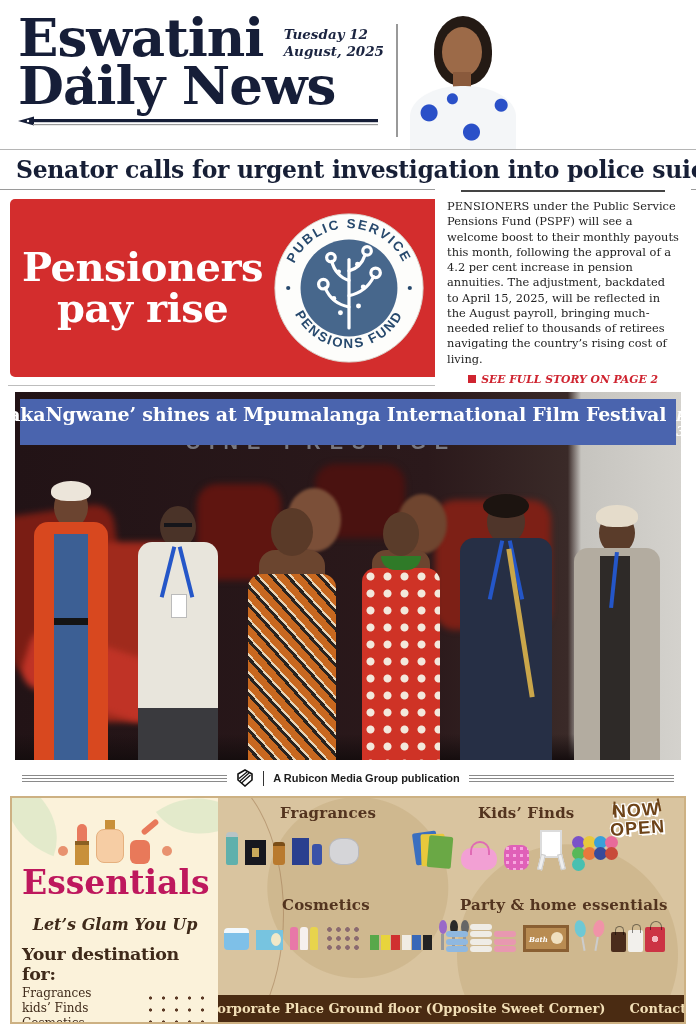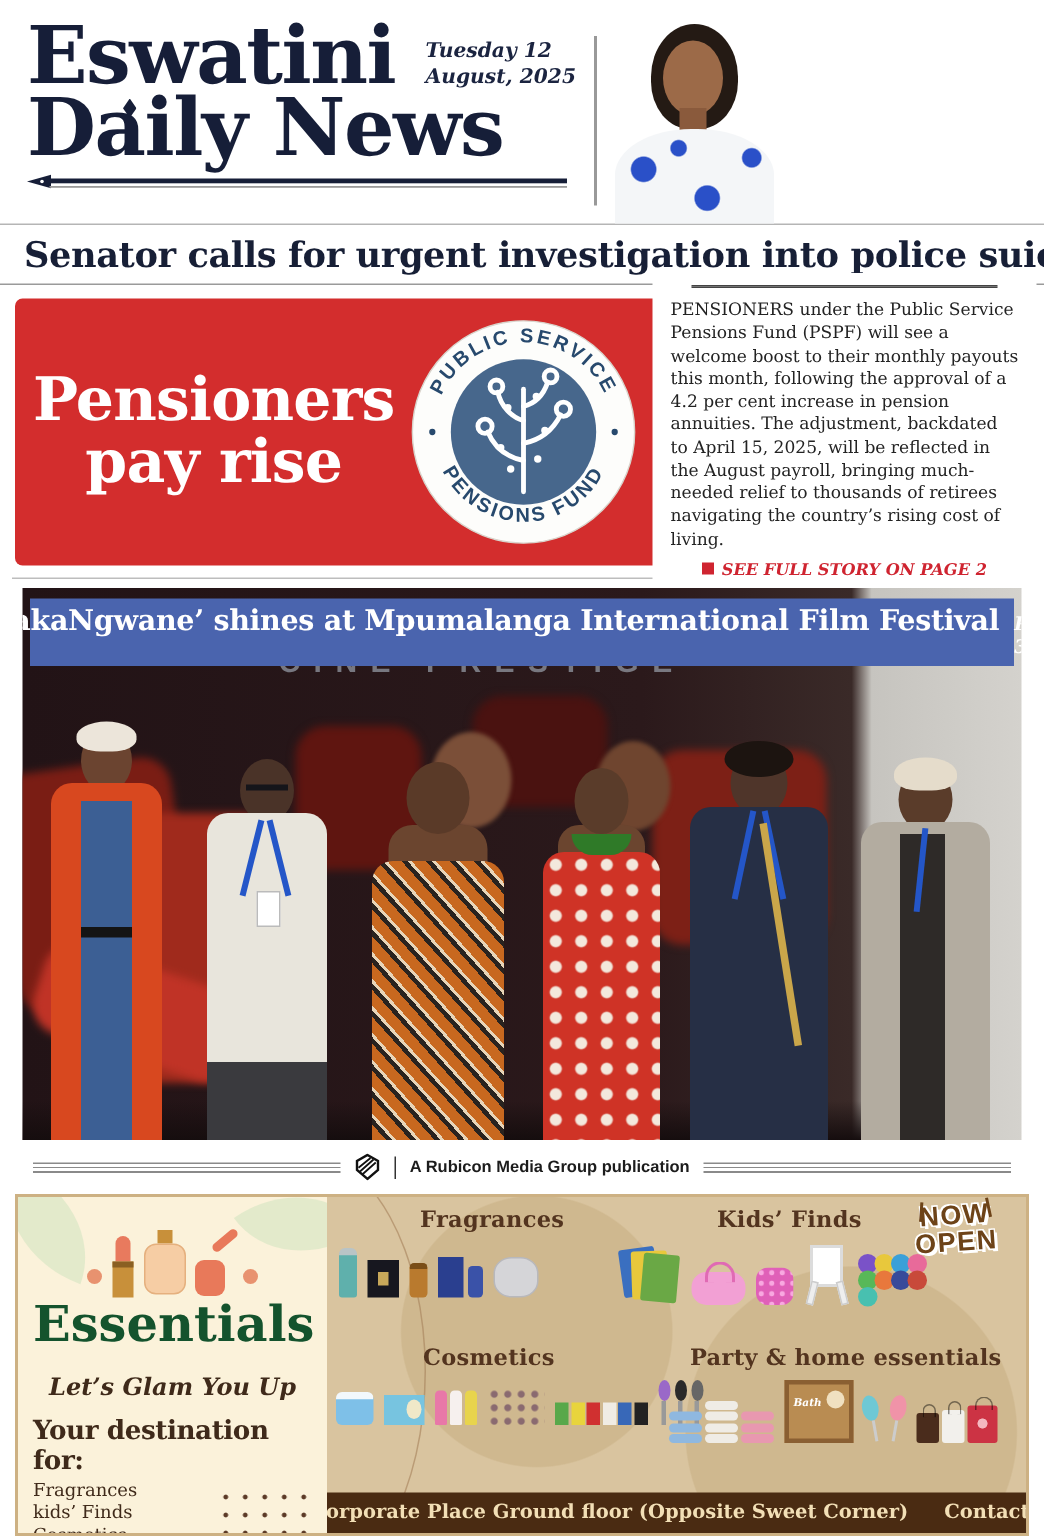--- a/index.html
+++ b/index.html
@@ -124,21 +124,21 @@
   .flower{width:10px;height:10px;border-radius:50%;background:#e8926f;margin-bottom:8px;}
   .lipstick{width:16px;height:40px;position:relative;}
   .lipstick .bullet{width:10px;height:17px;background:#e87a5e;border-radius:5px 5px 0 0;margin:0 auto;}
   .lipstick .base{width:14px;height:20px;background:#c8903a;margin:0 auto;border-top:4px solid #8a5f22;}
   .perfume{width:28px;height:44px;position:relative;}
   .perfume .cap{width:10px;height:9px;background:#c8903a;margin:0 auto;}
   .perfume .body{width:28px;height:34px;background:#f6cda4;border-radius:8px;border:1px solid #e5b07e;box-sizing:border-box;}
   .polish{width:26px;height:36px;position:relative;}
   .polish .brush{position:absolute;top:-4px;right:-4px;width:20px;height:6px;background:#e8795a;transform:rotate(-40deg);border-radius:3px;}
   .polish .pot{position:absolute;bottom:0;left:0;width:20px;height:24px;background:#e8795a;border-radius:6px;}
-  .ad-brand{text-align:center;font-weight:800;font-size:33px;color:#14532d;line-height:1;margin-top:2px;}
+  .ad-brand{text-align:center;font-weight:800;font-size:33px;color:#be185d;line-height:1;margin-top:2px;}
   .ad-tagline{text-align:center;font-style:italic;font-weight:700;font-size:16px;color:#3f2a1a;margin-top:16px;}
   .dest-title{font-weight:800;font-size:17.5px;color:#3f2a1a;margin-top:10px;letter-spacing:-.3px;}
   .dest-flex{display:flex;margin-top:2px;}
   .dest-list{flex:1;}
   .dest-item{font-size:12px;color:#3f2a1a;line-height:1.26;}
   .dot-grid{width:64px;height:58px;margin-top:6px;
     background-image:radial-gradient(circle,#5b3a26 1.3px,transparent 1.9px);background-size:13px 12px;}
 
   .ad-main{position:relative;flex:1;overflow:hidden;
     background:#d9c49f;
@@ -186,21 +186,21 @@
   .pk1{background:#58a84a;} .pk2{background:#e8d43c;} .pk3{background:#d03030;} .pk4{background:#f0ece4;} .pk5{background:#3868b8;} .pk6{background:#222;}
   .brushes{display:flex;gap:3px;align-items:flex-end;}
   .brush{position:relative;width:8px;height:30px;}
   .brush .tip{width:8px;height:14px;border-radius:50%;}
   .brush .stick{width:3px;height:16px;margin:0 auto;background:#999;}
   .b1 .tip{background:#9a68c8;} .b2 .tip{background:#2a2a2a;} .b3 .tip{background:#666;}
   .towels{display:flex;align-items:flex-end;gap:2px;}
   .tw{display:flex;flex-direction:column;gap:1.5px;}
   .tw i{display:block;width:22px;height:6px;border-radius:3px;}
   .tw-blue i{background:#8fb8e0;} .tw-white i{background:#efece6;} .tw-pink i{background:#e898b0;}
-  .bath-box{position:relative;width:46px;height:42px;background:#b98c52;border:3px solid #8a5f32;box-sizing:border-box;}
+  .bath-box{position:relative;width:46px;height:27px;background:#b98c52;border:3px solid #8a5f32;box-sizing:border-box;}
   .bath-box .lbl{position:absolute;left:3px;top:7px;font:italic 700 7px "DejaVu Serif",serif;color:#fff;}
   .bath-box::after{content:'';position:absolute;right:3px;top:4px;width:12px;height:12px;background:#f0e0c0;border-radius:50%;}
   .dusters{display:flex;gap:4px;align-items:flex-end;}
   .duster{position:relative;width:12px;height:32px;}
   .duster .fluff{width:11px;height:17px;border-radius:50%;}
   .duster .stick{width:2.5px;height:14px;background:#ccc;margin:0 auto;}
   .d1{transform:rotate(-10deg);} .d1 .fluff{background:#6ec8d4;}
   .d2{transform:rotate(10deg);} .d2 .fluff{background:#f093a8;}
   .bags{display:flex;align-items:flex-end;gap:2px;}
   .gbag{position:relative;border-radius:2px;}

